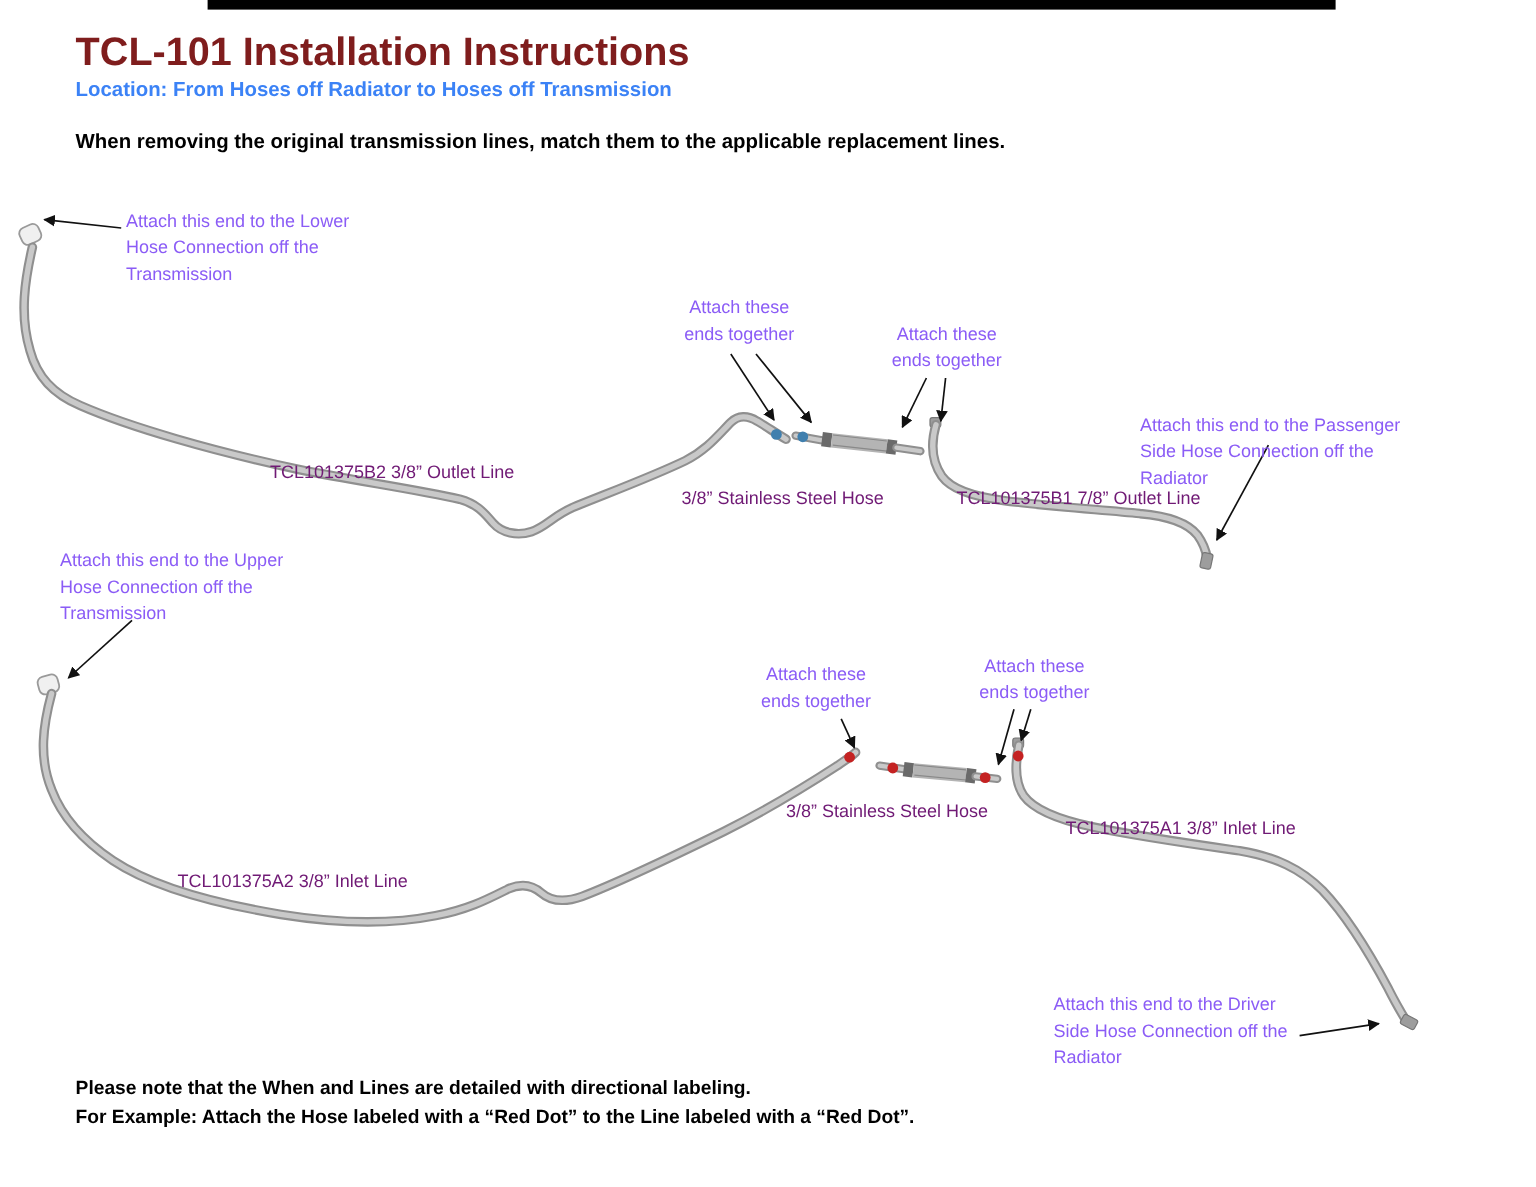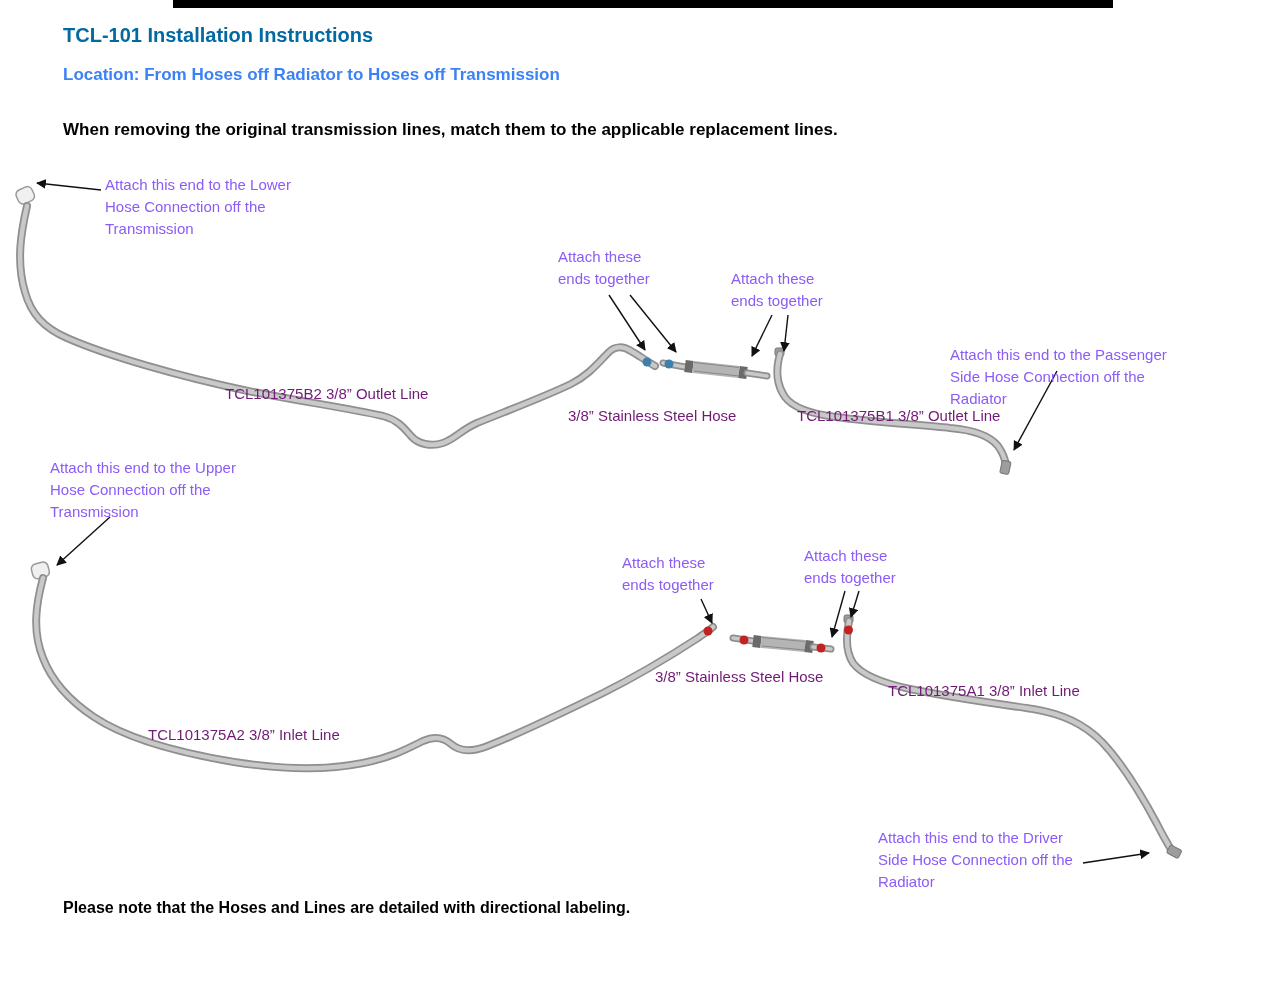--- a/index.html
+++ b/index.html
@@ -5,25 +5,25 @@
   html, body { margin: 0; padding: 0; }
   body {
     width: 1280px; height: 989px;
     background: #ffffff;
     font-family: "Liberation Sans", sans-serif;
     color: #111;
     position: relative;
     overflow: hidden;
   }
   .abs { position: absolute; }
-  .title { font-size: 20px; font-weight: bold; color: #0369a1; }
+  .title { font-size: 33px; font-weight: bold; color: #7f1d1d; }
   .subtitle { font-size: 17px; font-weight: bold; color: #3b82f6; }
   .intro { font-size: 17px; font-weight: bold; color: #000; }
   .callout { font-size: 15px; line-height: 22px; white-space: pre-line; color: #8b5cf6; }
-  .callout.center { text-align: left; }
+  .callout.center { text-align: center; }
   .part-label { font-size: 15px; color: #701a75; white-space: nowrap; }
   .notes { font-size: 16px; font-weight: bold; line-height: 24px; color: #000; }
   .top-bar { background: var(--top-bar, #000); }
 
   svg { position: absolute; left: 0; top: 0; }
   .tube-edge { fill: none; stroke: var(--tube-edge, #8f8f8f); stroke-width: 8; stroke-linecap: round; stroke-linejoin: round; }
   .tube-core { fill: none; stroke: var(--tube-core, #c9c9c9); stroke-width: 4.5; stroke-linecap: round; stroke-linejoin: round; }
   .hose-tip-edge { fill: none; stroke: var(--tube-edge, #8f8f8f); stroke-width: 7; stroke-linecap: round; }
   .hose-tip-core { fill: none; stroke: var(--tube-core, #c9c9c9); stroke-width: 3.5; stroke-linecap: round; }
   .collar { fill: none; stroke: #6a6a6a; stroke-width: 12; stroke-linecap: butt; }
@@ -35,21 +35,21 @@
   .fitting { fill: #f0f0f0; stroke: #9a9a9a; stroke-width: 1.5; }
   .end-cap { fill: #9d9d9d; stroke: #777; stroke-width: 1; }
 </style>
 </head>
 <body>
 
 <div class="abs top-bar" style="left:173px; top:0; width:940px; height:8px;"></div>
 
 <div class="abs title" style="left:63px; top:24px;">TCL-101 Installation Instructions</div>
 <div class="abs subtitle" style="left:63px; top:65px;">Location: From Hoses off Radiator to Hoses off Transmission</div>
-<div class="abs intro" style="left:63px; top:120px;">When removing the original transmission lines, match them to the applicable replacement lines.</div>
+<div class="abs intro" style="left:63px; top:108px;">When removing the original transmission lines, match them to the applicable replacement lines.</div>
 
 <svg width="1280" height="989" viewBox="0 0 1280 989">
   <defs>
     <marker id="ah" viewBox="0 0 10 10" refX="9" refY="5" markerWidth="7" markerHeight="7" orient="auto-start-reverse">
       <path d="M0,0 L10,5 L0,10 z" fill="#111"></path>
     </marker>
   </defs>
 
   <g>
     <g transform="rotate(-25 25 196)">
@@ -149,20 +149,21 @@
 
 <div class="abs callout center" style="left:804px; top:545px; width:116px;">Attach these
 ends together</div>
 
 <div class="abs callout" style="left:878px; top:827px; width:225px;">Attach this end to the Driver
 Side Hose Connection off the
 Radiator</div>
 
 <div class="abs part-label" style="left:225px; top:385px;">TCL101375B2 3/8” Outlet Line</div>
 <div class="abs part-label" style="left:568px; top:407px;">3/8” Stainless Steel Hose</div>
-<div class="abs part-label" style="left:797px; top:407px;">TCL101375B1 3/8” Outlet Line</div>
+<div class="abs part-label" style="left:797px; top:407px;">TCL101375B1 7/8” Outlet Line</div>
 <div class="abs part-label" style="left:655px; top:668px;">3/8” Stainless Steel Hose</div>
 <div class="abs part-label" style="left:888px; top:682px;">TCL101375A1 3/8” Inlet Line</div>
 <div class="abs part-label" style="left:148px; top:726px;text-align:center;">TCL101375A2 3/8” Inlet Line</div>
 
 <div class="abs notes" style="left:63px; top:896px; width:900px;">
-  <div>Please note that the Hoses and Lines are detailed with directional labeling.</div>
+  <div>Please note that the When and Lines are detailed with directional labeling.</div>
+  <div>For Example: Attach the Hose labeled with a “Red Dot” to the Line labeled with a “Red Dot”.</div>
 </div>
 
 </body></html>

